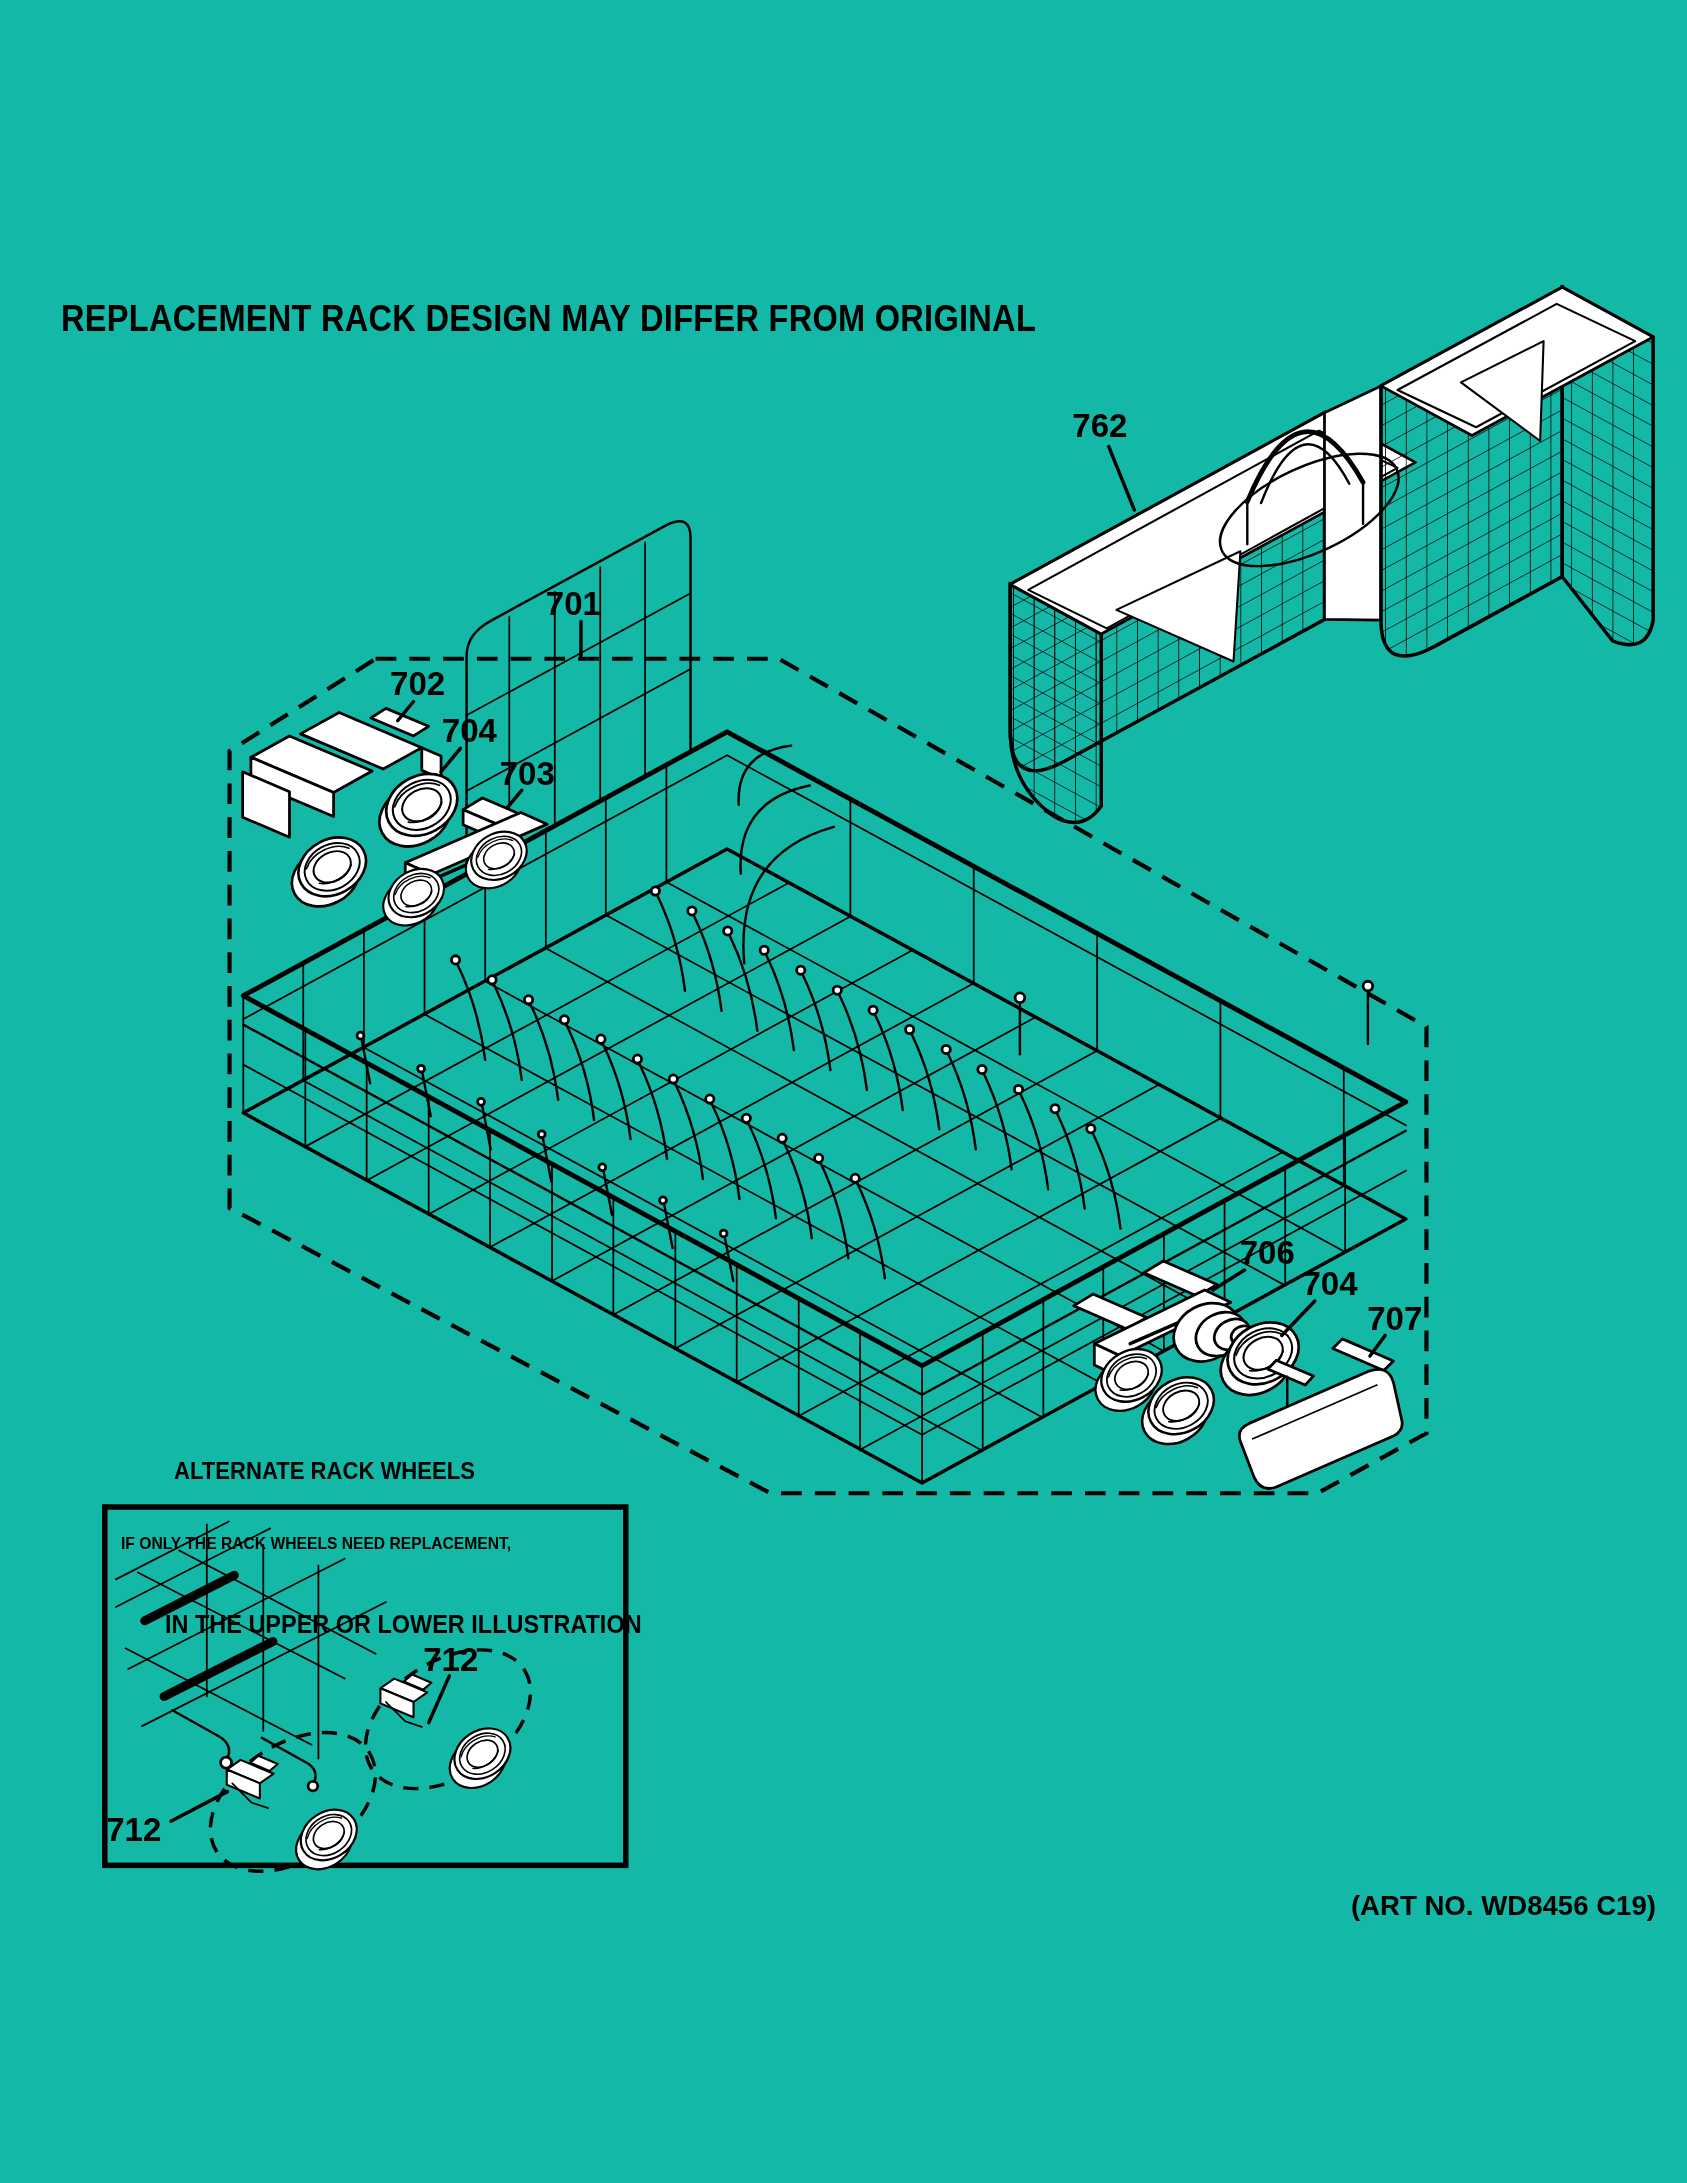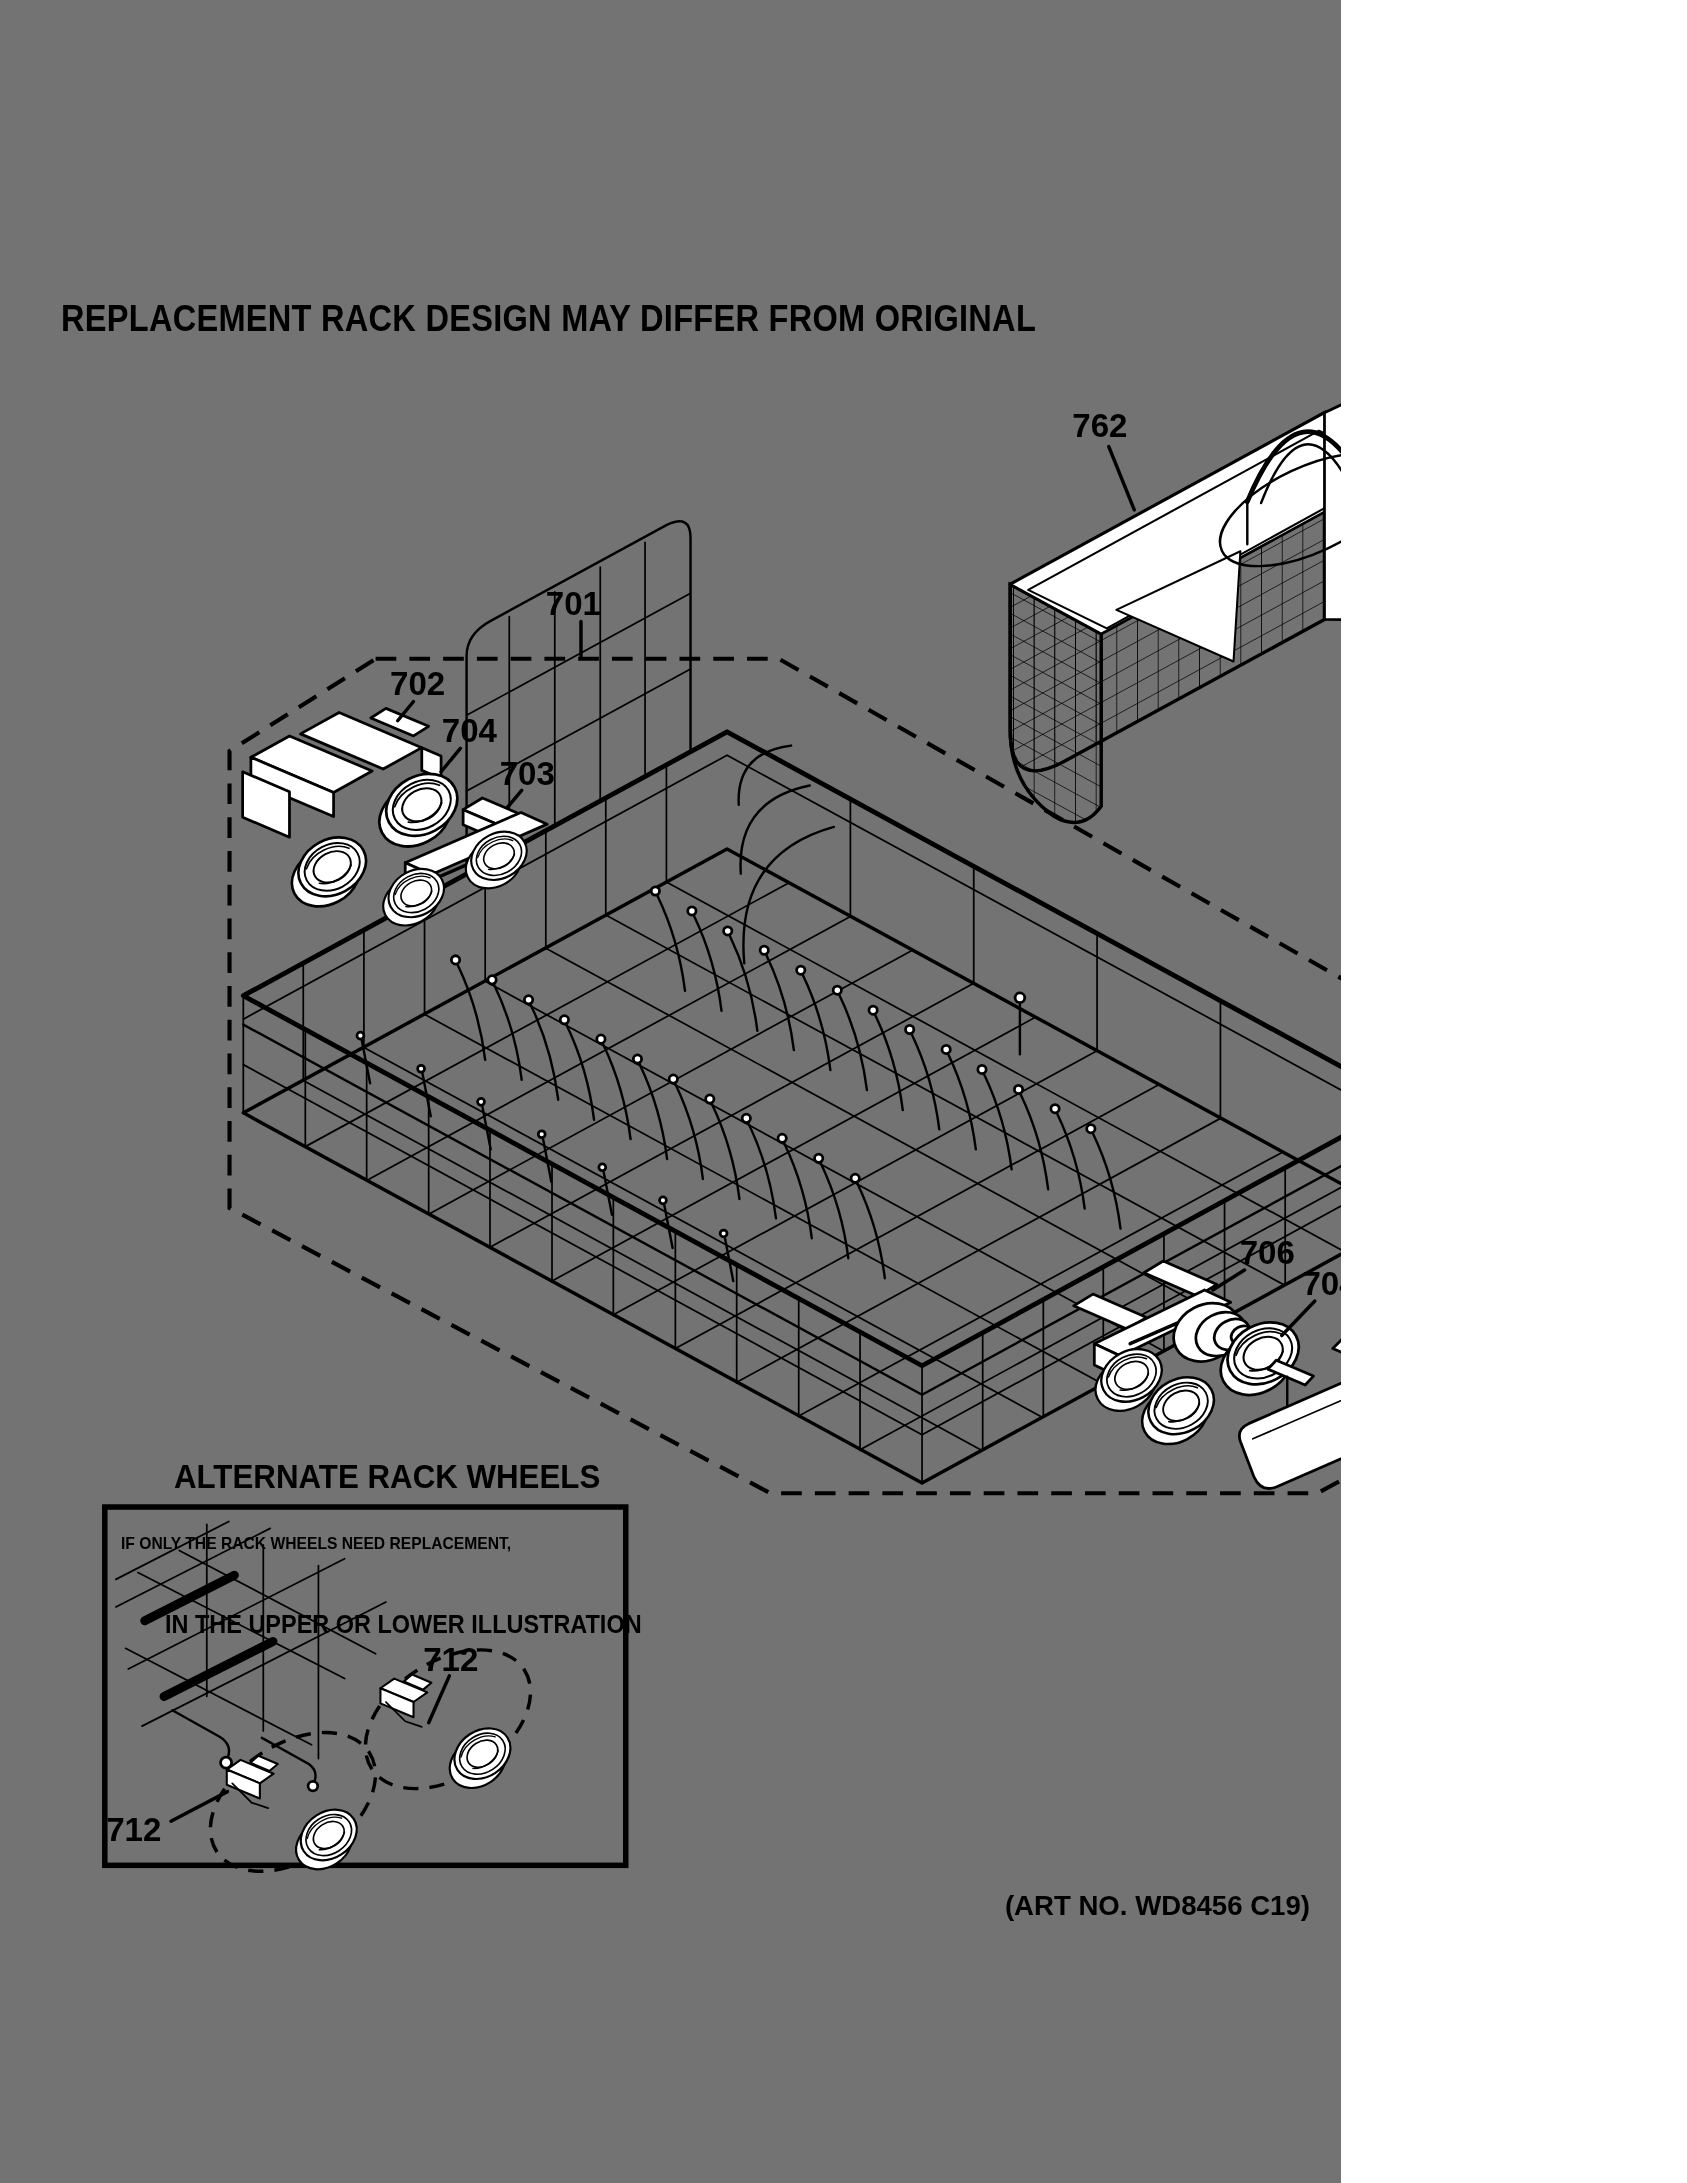--- a/index.html
+++ b/index.html
@@ -1,23 +1,23 @@
 <!DOCTYPE html>
 <html style="font-size:11px"><head>
 <meta charset="utf-8">
 <style>
   html,body{margin:0;padding:0;background:#fff;}
-  .page{position:relative;width:1341px;height:2183px;background:#737373;overflow:hidden;
+  .page{position:relative;width:1687px;height:2183px;background:#14b8a6;overflow:hidden;
         font-family:"Liberation Sans",sans-serif;color:#000;}
   .abs{position:absolute;white-space:nowrap;}
   .hd{font-weight:bold;}
   .condense{display:inline-block;transform:scaleX(0.88);transform-origin:left center;}
   .condense92{display:inline-block;transform:scaleX(0.92);transform-origin:left center;}
   #page-title{left:61px;top:298px;font-size:37px;letter-spacing:0.3px;}
-  #alt-heading{left:174px;top:1457px;font-size:34px;}
+  #alt-heading{left:174px;top:1457px;font-size:24px;}
   #note-line1{left:121px;top:1534px;font-size:17px;}
   #note-line2{left:114px;top:1572px;font-size:25.5px;}
   #note-line3{left:165px;top:1610px;font-size:25.5px;}
   #art-no{right:31px;top:1890px;font-size:27.6px;margin-left:28px;}
   svg{position:absolute;left:0;top:0;}
   .ln{stroke:#000;fill:none;stroke-width:3.5px;stroke-linecap:round;stroke-linejoin:round;}
   .ln2{stroke:#000;fill:none;stroke-width:2.5px;stroke-linecap:round;}
   .fat{stroke-width:7px;}
   .med{stroke-width:5px;}
   .part{fill:#fff;stroke:#000;stroke-width:4px;stroke-linejoin:round;}

